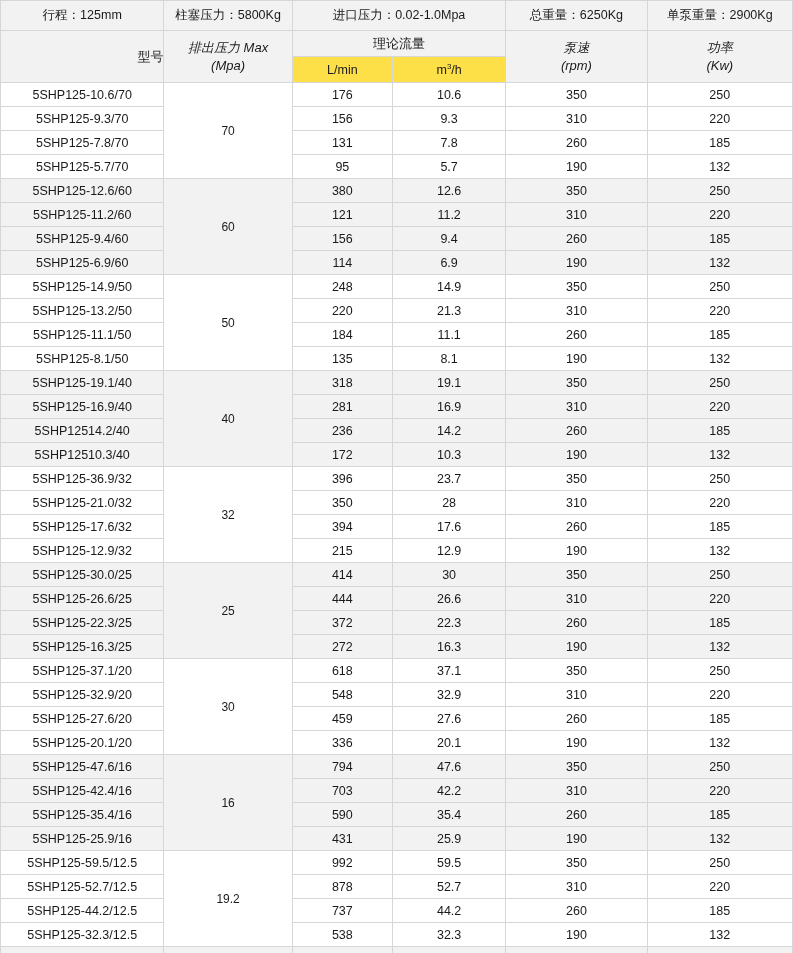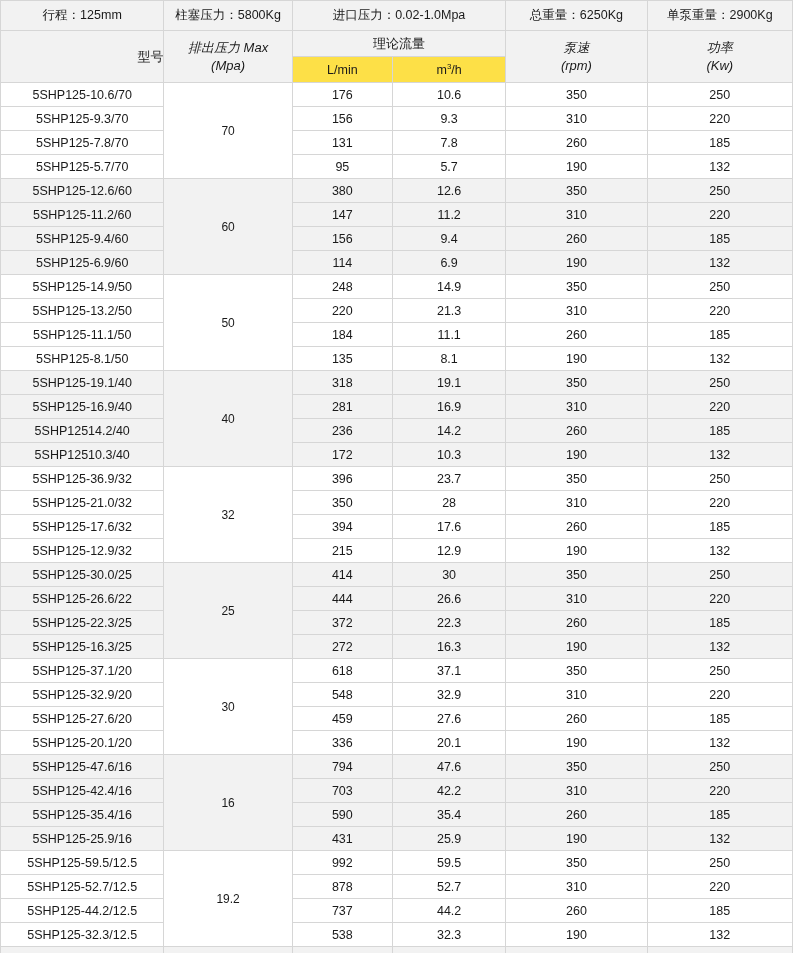--- a/index.html
+++ b/index.html
@@ -142,21 +142,21 @@
       <tr class="alt">
         <td>5SHP125-12.6/60</td>
         <td rowspan="4" class="pressure-cell">60</td>
         <td>380</td>
         <td>12.6</td>
         <td>350</td>
         <td>250</td>
       </tr>
       <tr class="alt">
         <td>5SHP125-11.2/60</td>
-        <td>147</td>
+        <td>121</td>
         <td>11.2</td>
         <td>310</td>
         <td>220</td>
       </tr>
       <tr class="alt">
         <td>5SHP125-9.4/60</td>
         <td>156</td>
         <td>9.4</td>
         <td>260</td>
         <td>185</td>
@@ -257,21 +257,21 @@
       </tr>
       <tr class="alt">
         <td>5SHP125-30.0/25</td>
         <td rowspan="4" class="pressure-cell">25</td>
         <td>414</td>
         <td>30</td>
         <td>350</td>
         <td>250</td>
       </tr>
       <tr class="alt">
-        <td>5SHP125-26.6/22</td>
+        <td>5SHP125-26.6/25</td>
         <td>444</td>
         <td>26.6</td>
         <td>310</td>
         <td>220</td>
       </tr>
       <tr class="alt">
         <td>5SHP125-22.3/25</td>
         <td>372</td>
         <td>22.3</td>
         <td>260</td>

